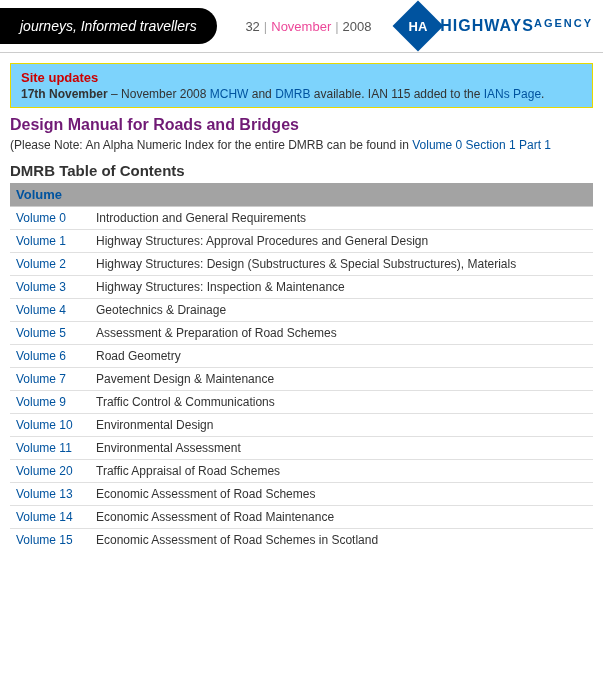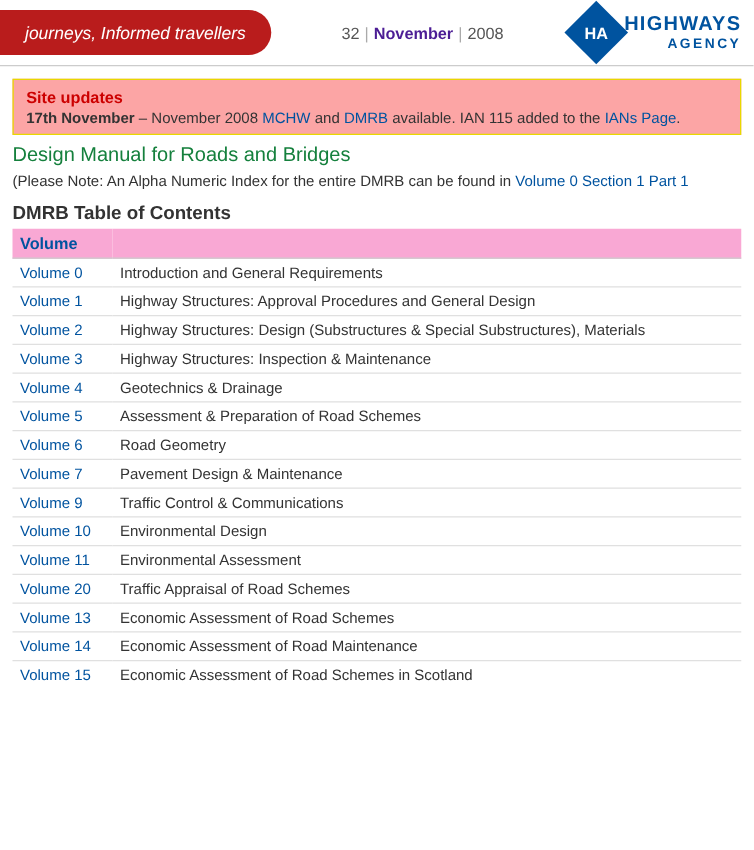--- a/index.html
+++ b/index.html
@@ -15,47 +15,46 @@
     .header {
       background: #fff;
       display: flex;
       align-items: center;
       justify-content: space-between;
       padding: 8px 10px 8px 0;
       border-bottom: 1px solid #ccc;
       position: relative;
     }
     .header-left {
-      background: #b91c1c;
+      background: #000000;
       border-radius: 0 30px 30px 0;
       padding: 10px 20px;
       color: #fff;
       font-size: 14px;
       font-style: italic;
     }
     .header-date {
       color: #555;
       font-size: 13px;
       text-align: center;
     }
     .header-date span.sep { color: #aaa; margin: 0 4px; }
-    .header-date span.month { color: #4c1d95; font-weight: bold; }
+    .header-date span.month { color: #ec4899; }
     .logo-diamond {
       width: 36px;
       height: 36px;
       background: #00539f;
       transform: rotate(45deg);
       display: flex;
       align-items: center;
       justify-content: center;
       margin-right: 4px;
     }
     .logo-ha {
       display: flex;
-      flex-direction: column;
       text-align: right;
     }
     .logo-ha .ha-title {
       font-size: 16px;
       font-weight: bold;
       color: #00539f;
       letter-spacing: 1px;
     }
     .logo-ha .ha-sub {
       font-size: 11px;
@@ -63,21 +62,21 @@
       letter-spacing: 2px;
       font-weight: bold;
     }
     .logo-icon-wrapper {
       display: flex;
       align-items: center;
     }
 
     
     .site-updates {
-      background: #fca5a5;
+      background: #7dd3fc;
       border: 1px solid #e8d800;
       margin: 10px 10px 8px 10px;
       padding: 6px 10px;
     }
     .site-updates-title {
       color: #c00;
       font-weight: bold;
       font-size: 13px;
       margin-bottom: 2px;
     }
@@ -91,23 +90,23 @@
     .site-updates-text a {
       color: #00539f;
       text-decoration: none;
     }
 
     
     .main-content {
       padding: 0 10px;
     }
     .page-title {
-      color: #15803d;
+      color: #701a75;
       font-size: 16px;
-      font-weight: normal;
+      font-weight: bold;
       margin: 8px 0 4px 0;
     }
     .page-subtitle {
       font-size: 12px;
       color: #333;
       margin-bottom: 10px;
     }
     .page-subtitle a {
       color: #00539f;
       text-decoration: none;
@@ -118,21 +117,21 @@
       font-size: 15px;
       font-weight: bold;
       color: #333;
       margin-bottom: 4px;
     }
     .dmrb-table {
       width: 100%;
       border-collapse: collapse;
     }
     .dmrb-table thead tr th {
-      background: #f9a8d4;
+      background: #a3a3a3;
       color: #00539f;
       font-weight: bold;
       font-size: 13px;
       text-align: left;
       padding: 4px 6px;
       border-bottom: 1px solid #ccc;
     }
     .dmrb-table tbody tr {
       border-bottom: 1px solid #e0e0e0;
       margin-left: 16px;

